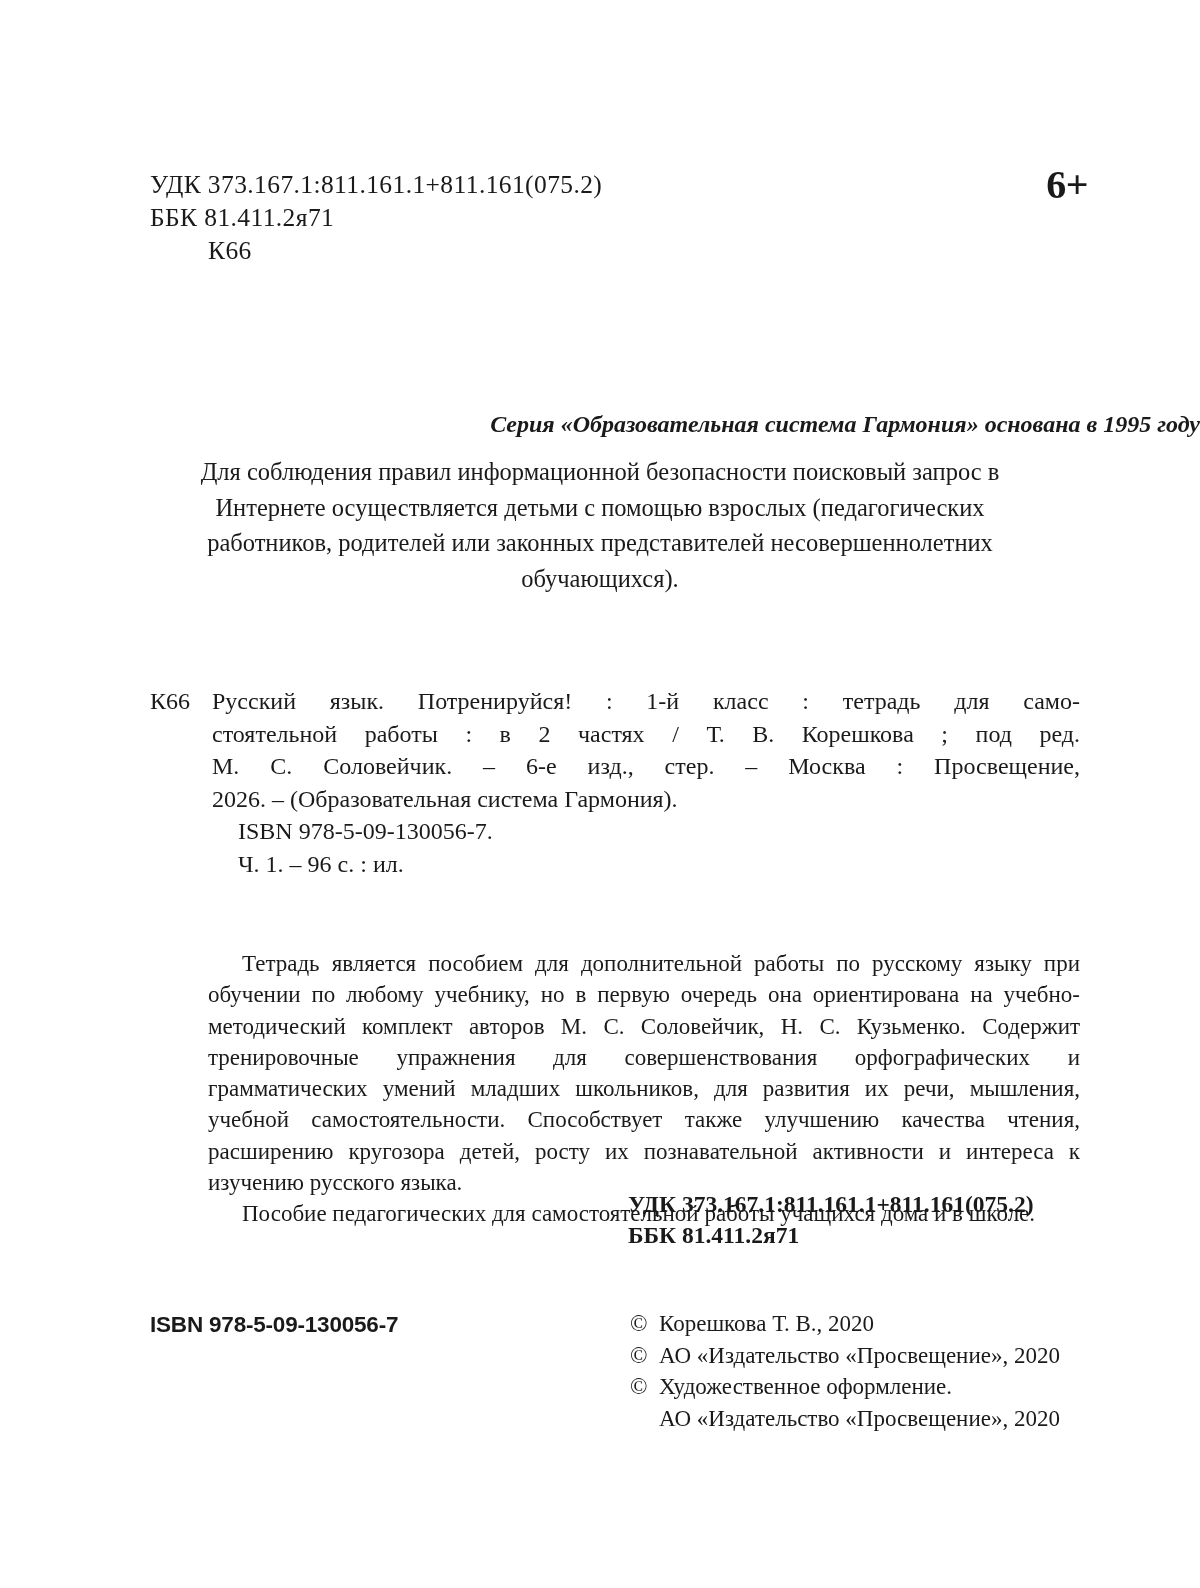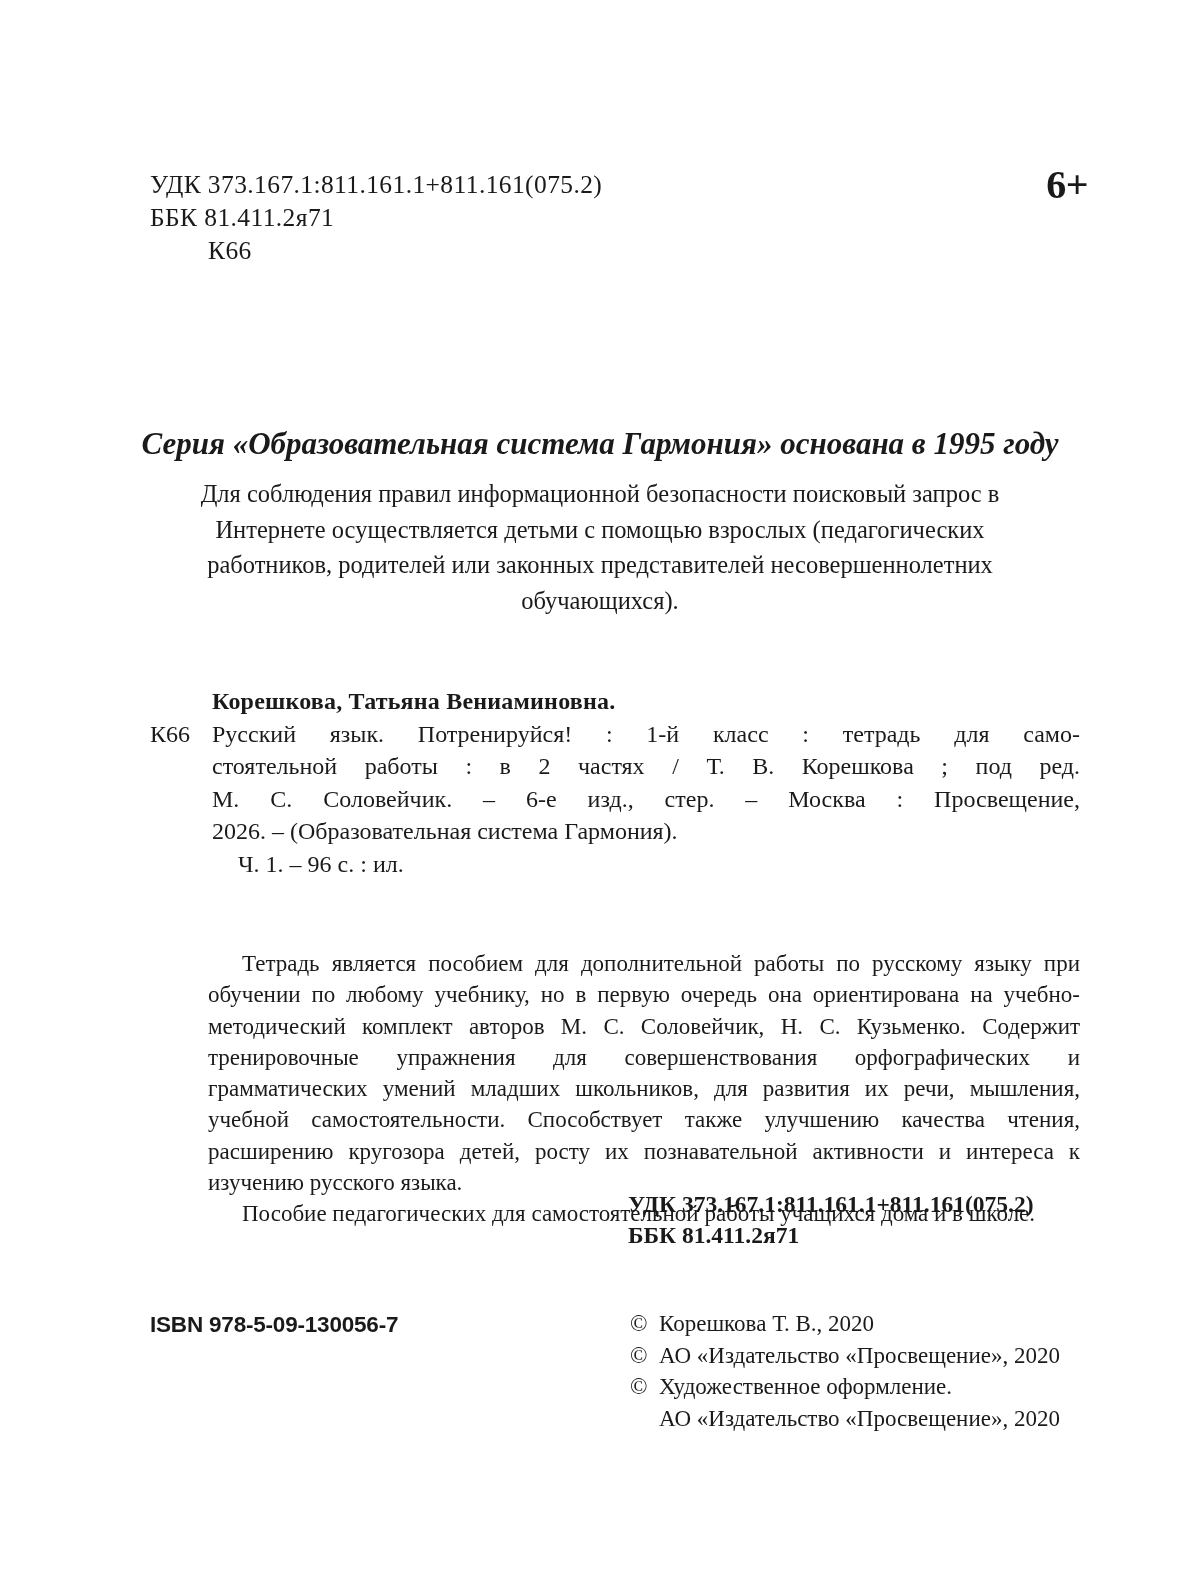--- a/index.html
+++ b/index.html
@@ -43,33 +43,33 @@
     line-height: 44px;
     font-weight: 700;
     letter-spacing: -0.5px;
   }
 
   
   .series-line {
     position: absolute;
     left: 0;
     right: 0;
-    top: 392px;
-    text-align: center;
+    top: 372px;
+    text-align: right;
     font-style: italic;
     font-weight: 700;
-    font-size: 31px;
+    font-size: 24px;
     line-height: 30px;
   }
 
   .safety-notice {
     position: absolute;
     left: 185px;
     width: 830px;
-    top: 439px;
+    top: 417px;
     text-align: center;
     font-size: 24.5px;
     line-height: 35.5px;
   }
 
   
   .bib-block {
     position: absolute;
     left: 150px;
     top: 648px;
@@ -185,29 +185,29 @@
   <div class="series-line">Серия «Образовательная система Гармония» основана в 1995 году</div>
 
   <div class="safety-notice">
     <span>Для соблюдения правил информационной безопасности поисковый</span>
     <span>запрос в Интернете осуществляется детьми с помощью</span>
     <span>взрослых (педагогических работников, родителей или законных</span>
     <span>представителей несовершеннолетних обучающихся).</span>
   </div>
 
   <div class="bib-block">
-    <div class="bib-author">Корешкова, Татьяна Вениаминовна.</div>
     <div class="bib-record">
       <span class="bib-sigla">К66</span>
       <span class="rec-line spread">Русский язык. Потренируйся! : 1-й класс : тетрадь для само-</span>
       <span class="rec-line spread">стоятельной работы : в 2 частях / Т. В. Корешкова ; под ред.</span>
       <span class="rec-line spread">М. С. Соловейчик. – 6-е изд., стер. – Москва : Просвещение,</span>
       <span class="rec-line">2026. – (Образовательная система Гармония).</span>
     </div>
     <div class="bib-isbn">
+      <span class="isbn-line">ISBN 978-5-09-130056-7.</span>
       <span class="isbn-line">Ч. 1. – 96 с. : ил.</span>
     </div>
   </div>
 
   <div class="annotation">
     <p>Тетрадь является пособием для дополнительной работы по русскому языку при обучении по любому учебнику, но в первую очередь она ориентирована на учебно-методический комплект авторов М. С. Соловейчик, Н. С. Кузьменко. Содержит тренировочные упражнения для совершенствования орфографических и грамматических умений младших школьников, для развития их речи, мышления, учебной самостоятельности. Способствует также улучшению качества чтения, расширению кругозора детей, росту их познавательной активности и интереса к изучению русского языка.</p>
     <p class="last-para">Пособие педагогических для самостоятельной работы учащихся дома и в школе.</p>
   </div>
 
   <div class="bottom-codes">

